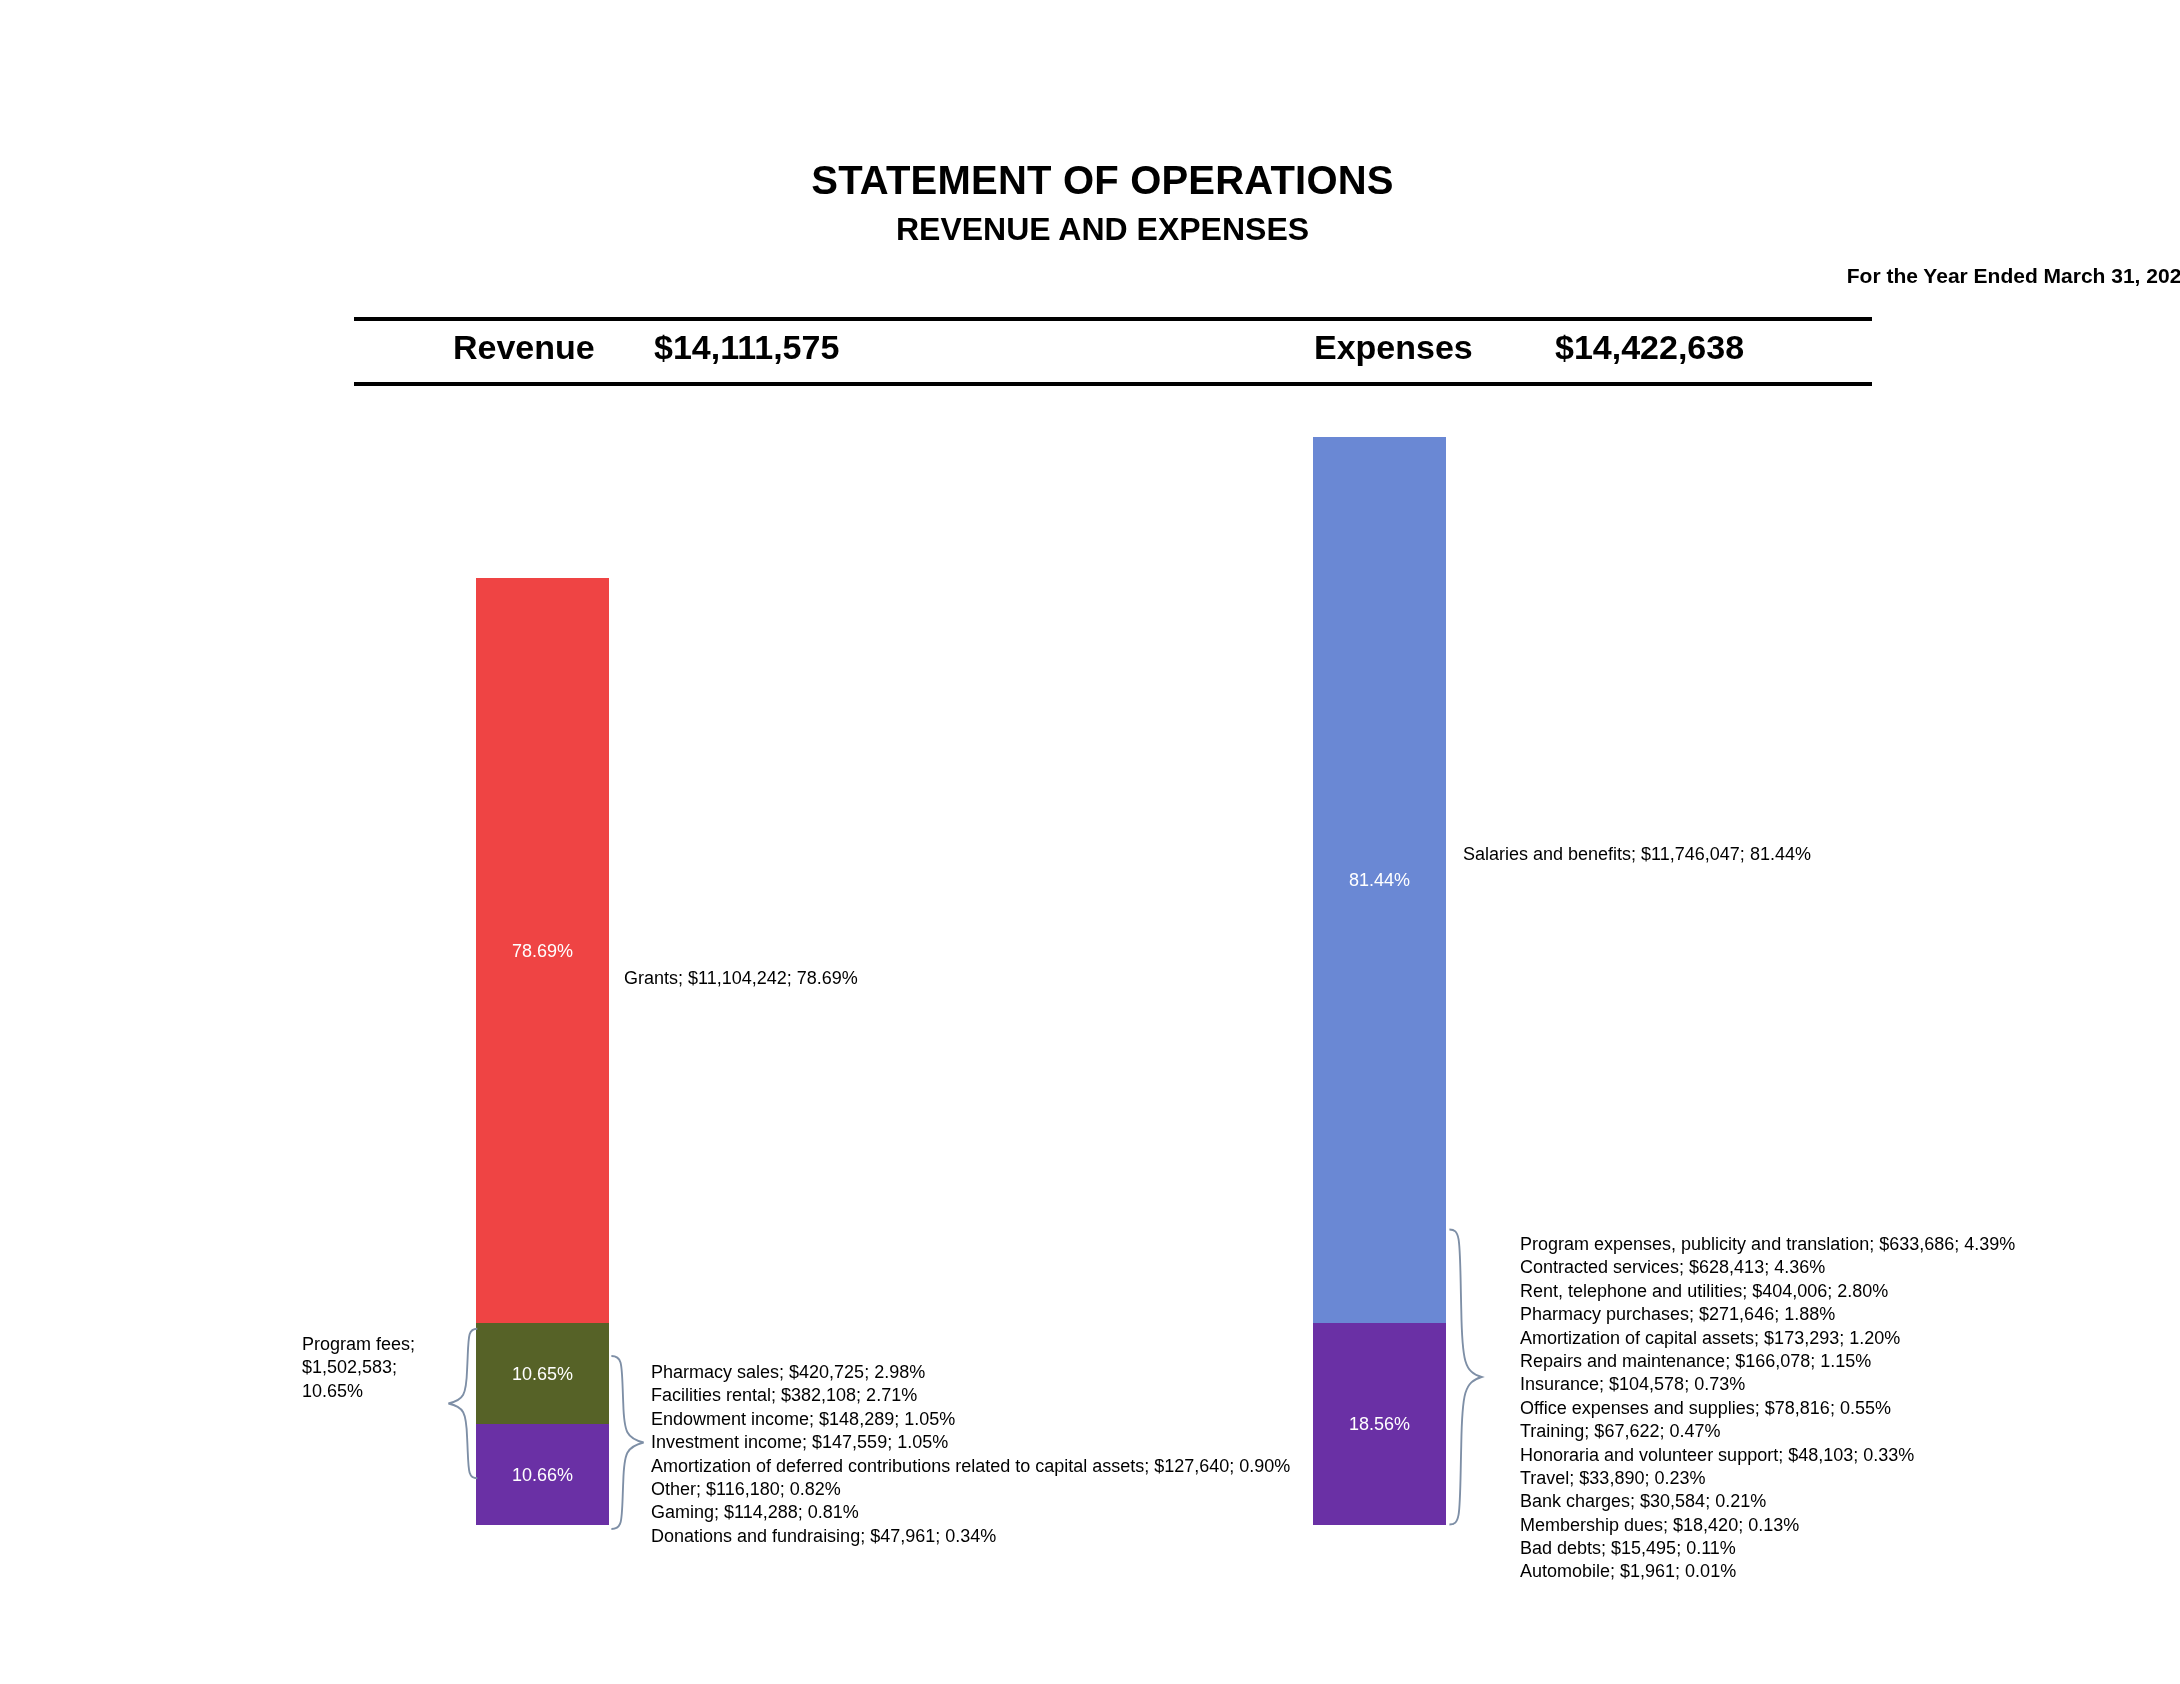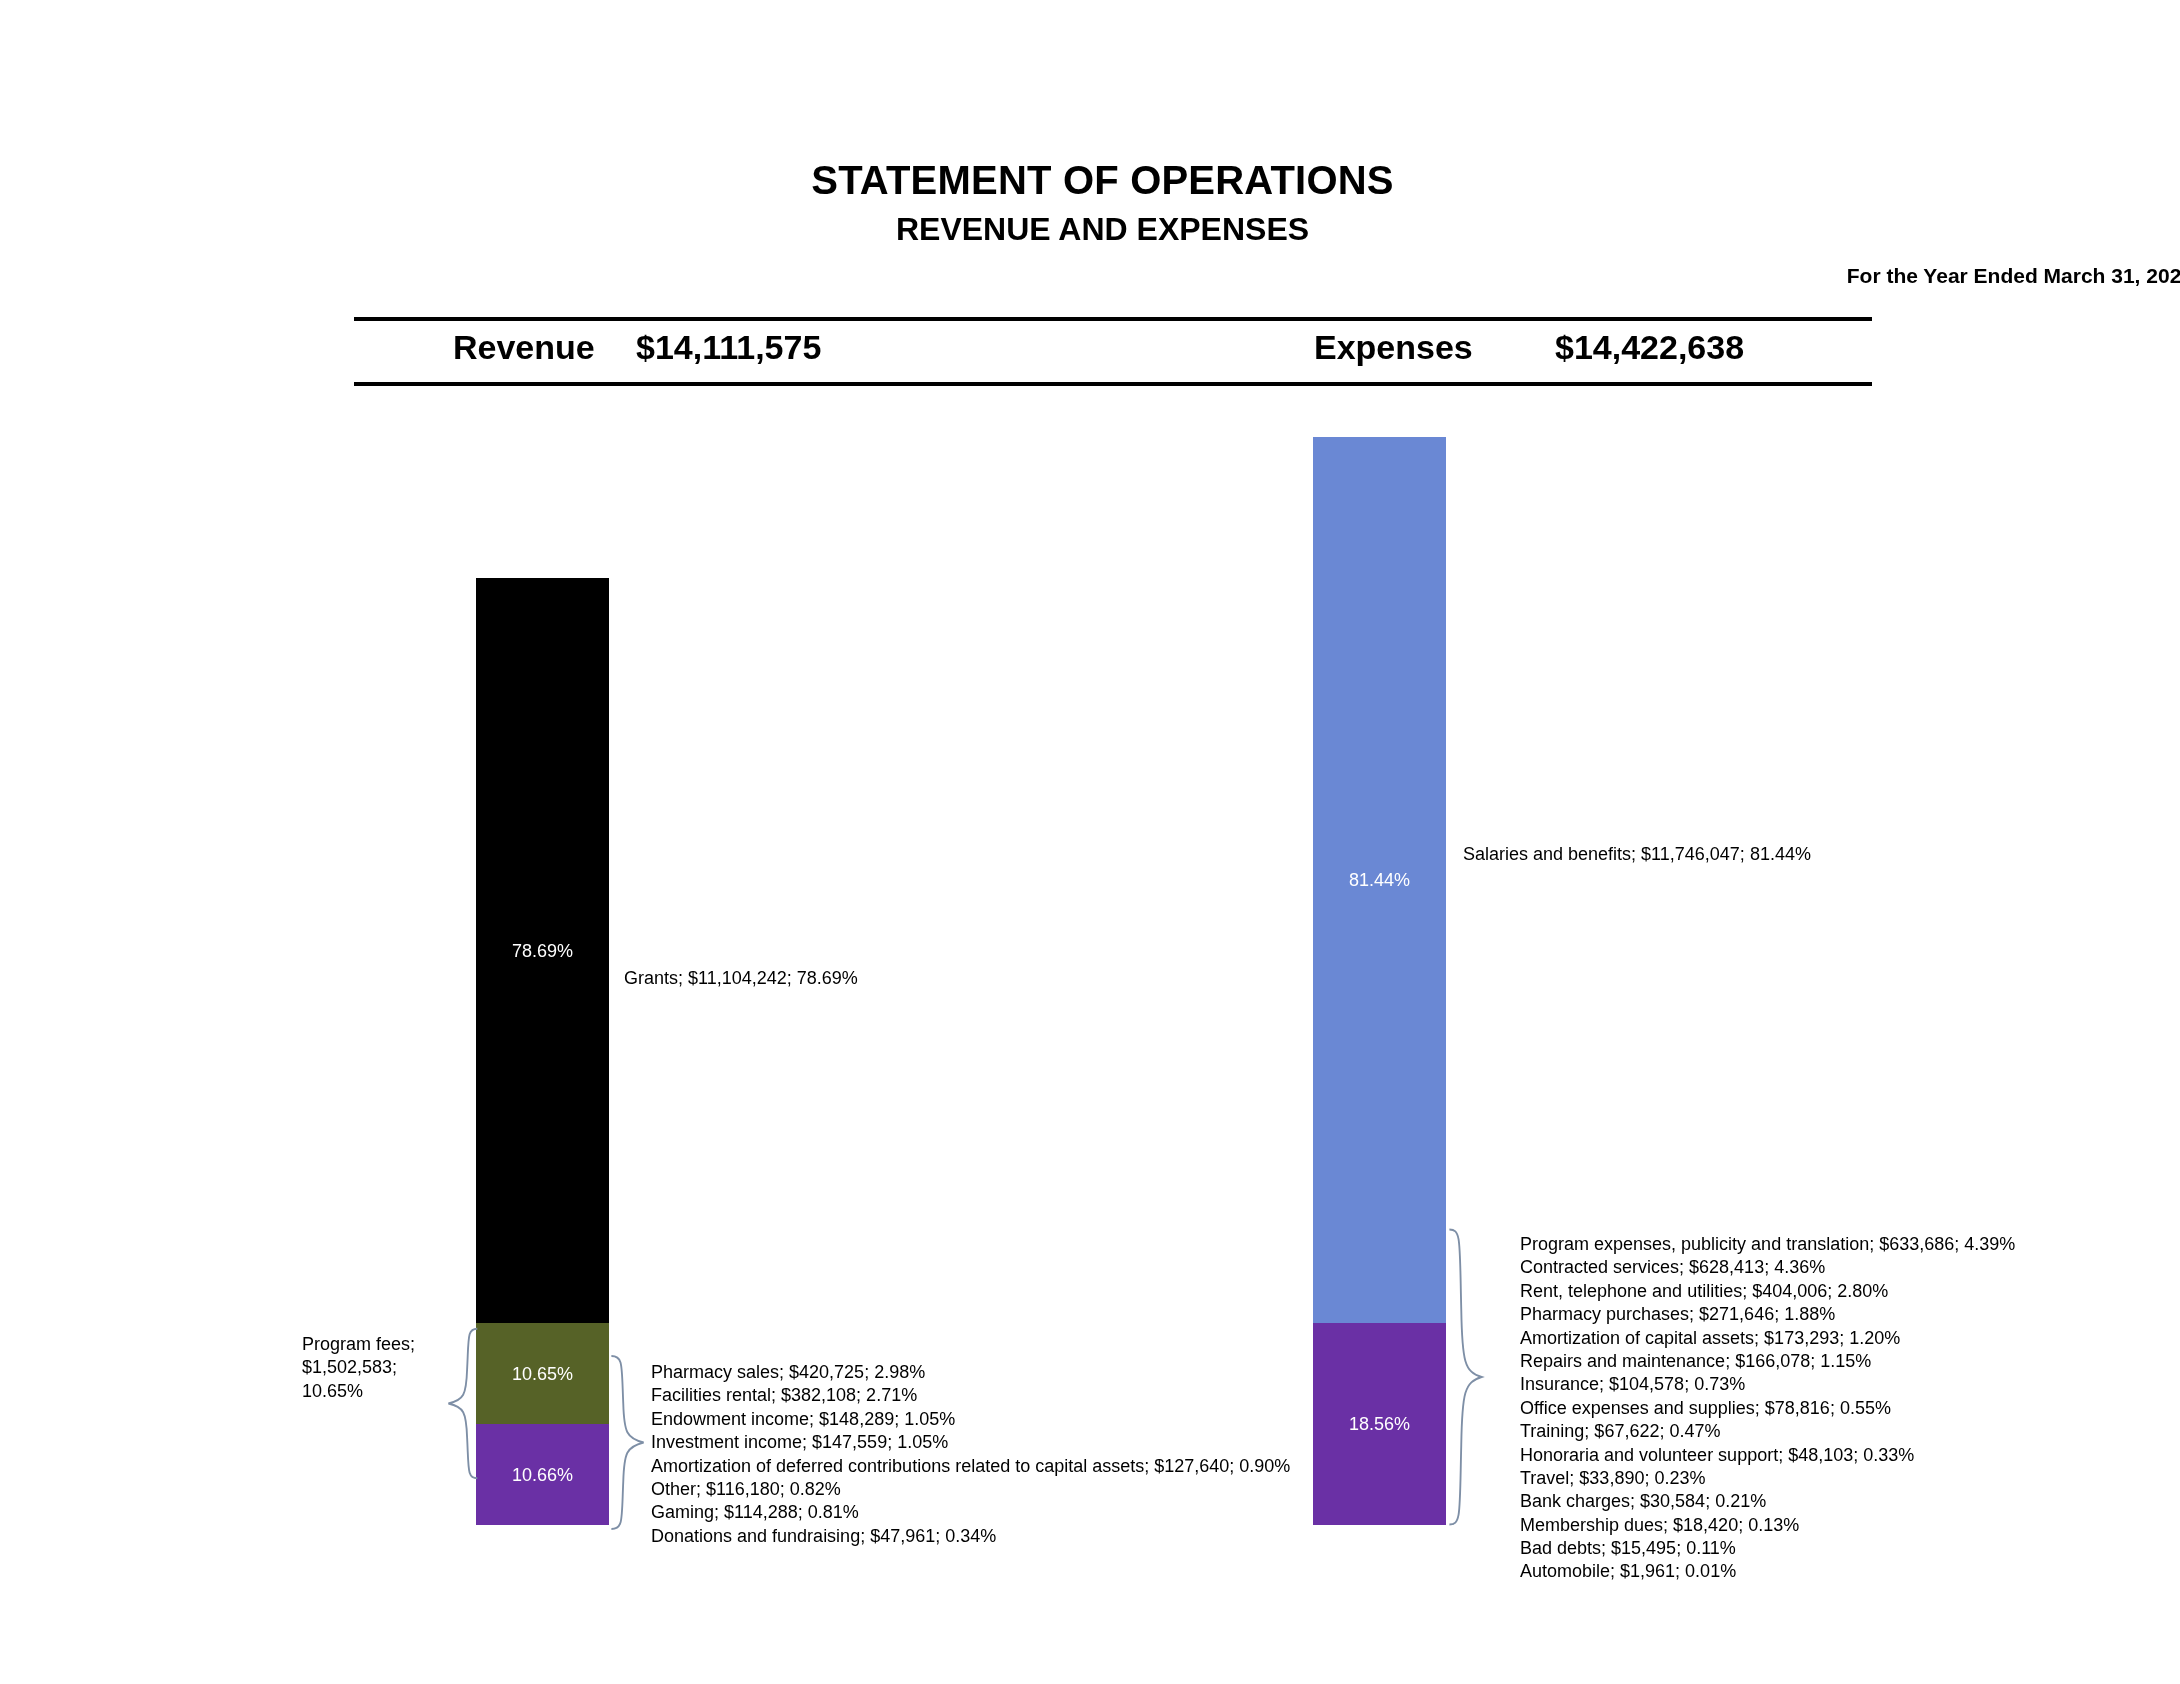--- a/index.html
+++ b/index.html
@@ -65,21 +65,21 @@
     white-space: nowrap;
   }
   .hdr-value {
     position: absolute;
     top: 328px;
     font-size: 34px;
     font-weight: bold;
     white-space: nowrap;
   }
   .hdr-rev-label { left: 441px; }
-  .hdr-rev-value { left: 624px; }
+  .hdr-rev-value { left: 642px; }
   .hdr-exp-label { left: 1302px; }
   .hdr-exp-value { left: 1543px; }
 
   
   .bar {
     position: absolute;
     display: flex;
     flex-direction: column;
   }
   .seg {
@@ -155,21 +155,21 @@
 
   <div class="rule rule-top"></div>
   <div class="rule rule-bottom"></div>
 
   <div class="hdr-label hdr-rev-label">Revenue</div>
   <div class="hdr-value hdr-rev-value">$14,111,575</div>
   <div class="hdr-label hdr-exp-label">Expenses</div>
   <div class="hdr-value hdr-exp-value">$14,422,638</div>
 
   <div class="bar" id="revenue-bar">
-    <div class="seg" style="flex: 0 0 78.69%; background: #000000;">
+    <div class="seg" style="flex: 0 0 78.69%; background: #ef4444;">
       <span class="seg-pct">78.69%</span>
     </div>
     <div class="seg" style="flex: 0 0 10.65%; background: rgb(86, 98, 39);">
       <span class="seg-pct">10.65%</span>
     </div>
     <div class="seg" style="flex: 0 0 10.66%; background: rgb(106, 48, 165);">
       <span class="seg-pct">10.66%</span>
     </div>
   </div>
 

